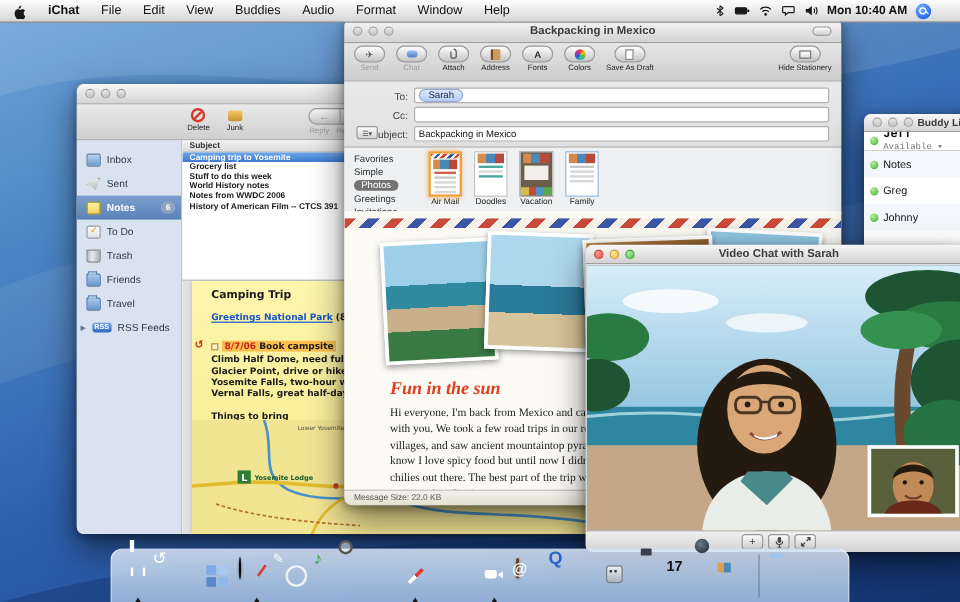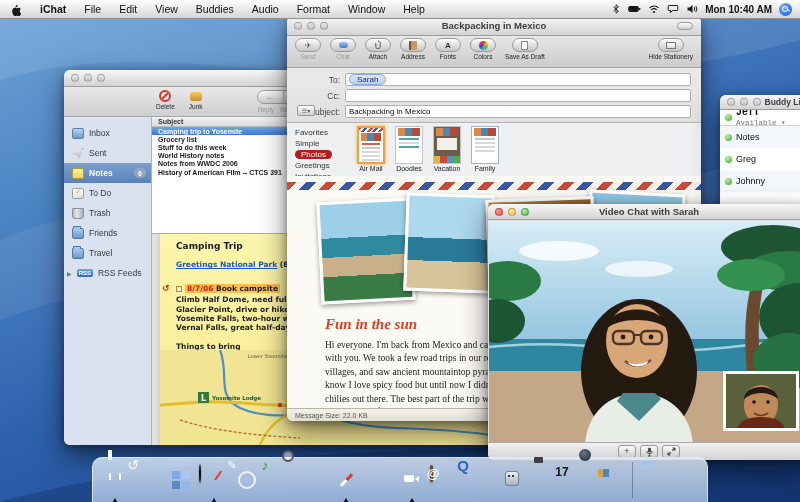--- a/index.html
+++ b/index.html
@@ -9,21 +9,21 @@
     background:linear-gradient(160deg,#6ea3d8 0%,#4b84c4 28%,#2f62ae 55%,#1f4a94 80%,#173a7c 100%); }
   .bgfx { position:absolute; inset:0; }
 
   
   .menubar { position:absolute; top:0; left:0; right:0; height:19px; z-index:70;
     background:linear-gradient(#fdfdfd,#d6d6d6); border-bottom:1px solid #8f8f8f;
     display:flex; align-items:center; font-size:10.5px; color:#111; }
   .menubar .apple { margin:0 10px 0 10px; display:flex; }
   .menu-item { padding:0 9px; }
   .menu-item.app { font-weight:bold; }
-  .mb-right { margin-left:auto; display:flex; align-items:center; gap:7px; padding-right:8px; }
+  .mb-right { margin-left:auto; display:flex; align-items:center; gap:7px; padding-right:24px; }
   .mb-ic { display:flex; }
   .clock { font-weight:bold; font-size:10px; }
   .spotlight { width:13px; height:13px; border-radius:50%; background:radial-gradient(circle at 35% 30%,#7fb0ff,#2a6fe8 70%); position:relative; }
   .spotlight::after { content:""; position:absolute; left:3px; top:3px; width:4px; height:4px; border:1.2px solid #fff; border-radius:50%; }
   .spotlight::before { content:""; position:absolute; left:7.5px; top:7.5px; width:3px; height:1.4px; background:#fff; transform:rotate(45deg); }
 
   
   .window { position:absolute; border-radius:6px; box-shadow:0 12px 28px rgba(0,0,0,.5), 0 2px 8px rgba(0,0,0,.35);margin-left:39px; }
   .titlebar { height:17px; background:linear-gradient(#f7f7f7,#d3d3d3); border-bottom:1px solid #9e9e9e;
     border-radius:6px 6px 0 0; display:flex; align-items:center; position:relative; }
@@ -107,21 +107,21 @@
   .fields { padding:5px 10px 4px 10px; background:linear-gradient(#eaeaea,#e0e0e0); border-bottom:1px solid #b5b5b5; position:relative; }
   .frow { display:flex; align-items:center; margin-bottom:3px; }
   .flabel { width:48px; text-align:right; font-size:8.5px; color:#444; padding-right:5px; }
   .finput { flex:1; height:13px; background:#fff; border:1px solid #b0b0b0; border-radius:2px; display:flex; align-items:center; padding:0 3px; font-size:8px; color:#111; }
   .token { background:linear-gradient(#dce8fa,#b9cdf2); border:1px solid #8ea8d8; border-radius:7px; padding:0 7px; font-size:8px; color:#1a2a4a; height:11px; display:flex; align-items:center; }
   .act-btn { position:absolute; left:10px; bottom:6px; width:18px; height:11px; border:1px solid #9a9a9a; border-radius:2px;
     background:linear-gradient(#fdfdfd,#d0d0d0); font-size:6px; color:#555; display:flex; align-items:center; justify-content:center; }
   .stationery { height:56px; background:#eef0f2; border-bottom:1px solid #a8a8a8; display:flex; }
   .st-cats { width:62px; padding:4px 0 0 8px; font-size:8px; color:#333; }
   .st-cat { padding:1px 0; }
-  .st-cat.sel span { background:#b91c1c; color:#fff; border-radius:7px; padding:0 6px; }
+  .st-cat.sel span { background:#737373; color:#fff; border-radius:7px; padding:0 6px; }
   .st-thumbs { display:flex; gap:10px; padding:3px 0 0 8px; }
   .thumb { display:flex; flex-direction:column; align-items:center; gap:1px; font-size:7px; color:#222; }
   .tcard { width:28px; height:38px; background:#fff; border:1px solid #c2c2c2; position:relative; overflow:hidden; }
   .thumb.sel .tcard { border:2px solid #f0a03a; box-shadow:0 0 4px #f0b05a; }
   .tc-stripe { height:4px; background:repeating-linear-gradient(135deg,#c94a3a 0 2px,#f5f0e8 2px 4px,#3a56a5 4px 6px,#f5f0e8 6px 8px); }
   .tc-photos { height:8px; margin:1px 2px; background:linear-gradient(90deg,#d88a4a 0 30%,#4a88b8 30% 65%,#b84a3a 65%); }
   .tc-lines { margin:2px 3px; height:2px; background:#c8c8c8; box-shadow:0 4px 0 #d8d8d8, 0 8px 0 #d8d8d8, 0 12px 0 #d8d8d8; }
   .tc-red { margin:2px 3px; height:2px; background:#d06050; }
   .tcard.vac { background:#6a5d4c; }
   .tcard.vac .tc-mid { margin:2px 3px; height:12px; background:#f2efe8; }

